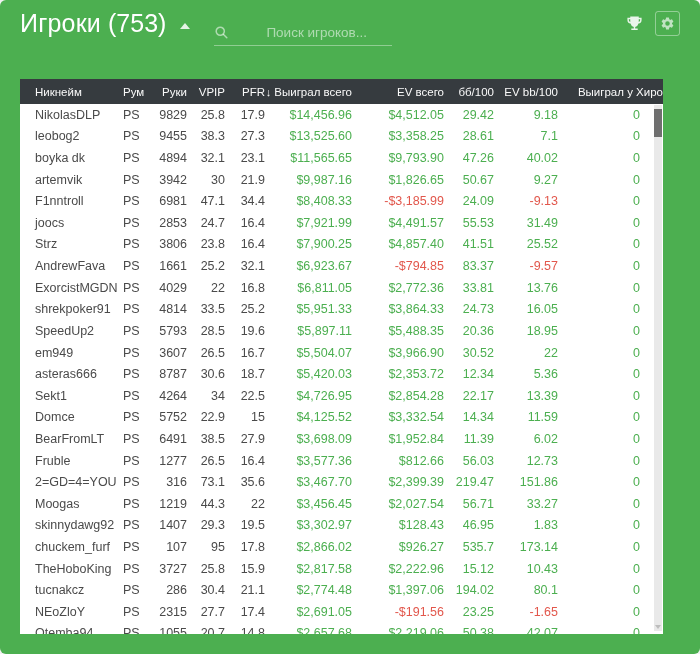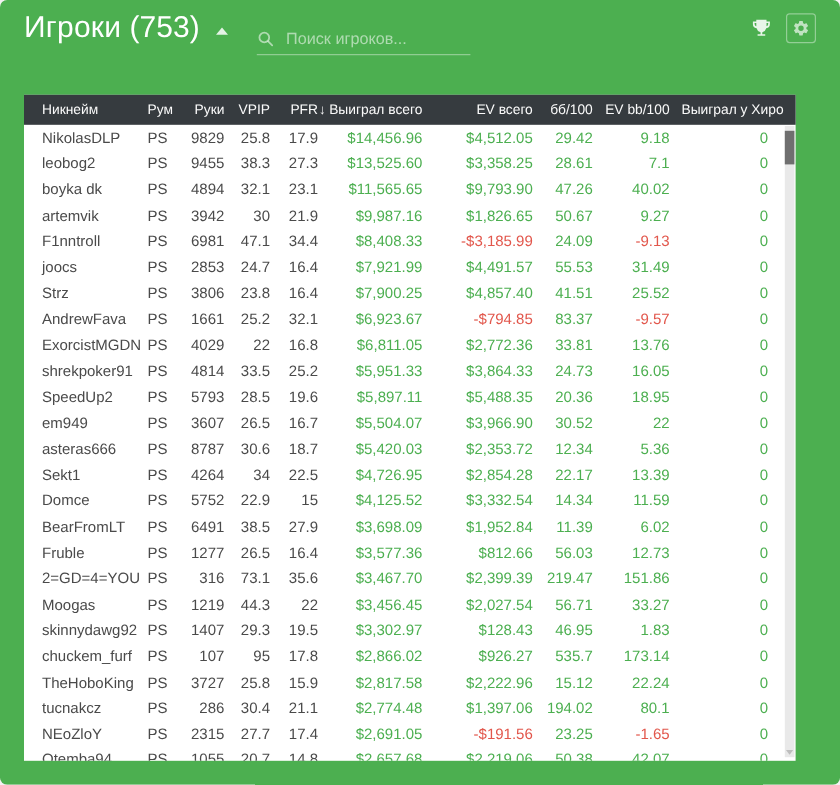--- a/index.html
+++ b/index.html
@@ -11,40 +11,40 @@
     -webkit-font-smoothing:antialiased;
   }
   
   .topbar{height:47px;display:flex;align-items:center;}
   .title-wrap{display:flex;align-items:baseline;margin-left:20px;color:#fff;}
   .page-title{font-size:25px;font-weight:400;letter-spacing:.2px;}
   .page-count{font-size:25px;font-weight:400;margin-left:7px;}
   .caret-up{width:0;height:0;border-left:5px solid transparent;border-right:5px solid transparent;
     border-bottom:6px solid rgba(255,255,255,.85);margin-left:14px;margin-top:4px;cursor:pointer;}
   .search{display:flex;align-items:center;margin-left:24px;width:178px;
-    border-bottom:1px solid rgba(255,255,255,.38);padding-bottom:5px;margin-top:23px;}
+    border-bottom:1px solid rgba(255,255,255,.38);padding-bottom:5px;margin-top:23px;gap:28px;}
   .search svg{flex:0 0 auto;}
   .search input{background:transparent;border:0;outline:0;color:#fff;font-size:13.5px;
     margin-left:9px;width:142px;padding:0;font-family:inherit;}
   .search input::placeholder{color:rgba(255,255,255,.55);}
   .topbar-spacer{flex:1;}
   .topbar-icons{display:flex;align-items:center;margin-right:20px;}
   .icon-btn{display:flex;align-items:center;justify-content:center;cursor:pointer;}
   .trophy-btn{width:22px;height:22px;margin-right:10px;}
   .gear-btn{width:25px;height:25px;border:1px solid rgba(255,255,255,.4);border-radius:3px;}
   
   .card{position:absolute;left:20px;top:47px;width:643px;bottom:20px;background:#fff;
     display:flex;flex-direction:column;margin-top:32px;}
   .grid-cols{display:grid;grid-template-columns:103px 24px 40px 38px 40px 87px 92px 50px 64px 1fr;}
   .thead{height:25px;background:#363b3f;color:#fafafa;font-size:11.5px;align-items:center;flex:0 0 auto;}
   .hcell{white-space:nowrap;cursor:pointer;}
   .hcell.left{text-align:left;}
   .hcell.right{text-align:right;}
   .hcell.col-nickname{padding-left:15px;}
-  .hcell.col-won_vs_hero{padding-right:10px;}
+  .hcell.col-won_vs_hero{}
   .sort-arrow{margin-right:3px;font-size:11px;}
   .tbody{flex:1 1 auto;overflow:hidden;position:relative;}
   .trow{height:21.61px;align-items:center;font-size:12.5px;color:#4a4a4a;}
   .cell{white-space:nowrap;}
   .cell.left{text-align:left;}
   .cell.right{text-align:right;}
   .cell.col-nickname{padding-left:15px;}
   .cell.col-won_vs_hero{padding-right:23px;}
   .cell.pos{color:#4caf50;}
   .cell.neg{color:#e2574c;text-align:right;}
@@ -358,21 +358,21 @@
         </div>
         <div class="trow grid-cols">
           <div class="cell left col-nickname">TheHoboKing</div>
           <div class="cell left col-room">PS</div>
           <div class="cell right col-hands">3727</div>
           <div class="cell right col-vpip">25.8</div>
           <div class="cell right col-pfr">15.9</div>
           <div class="cell right col-won_total pos">$2,817.58</div>
           <div class="cell right col-ev_total pos">$2,222.96</div>
           <div class="cell right col-bb100 pos">15.12</div>
-          <div class="cell right col-ev_bb100 pos">22.24</div>
+          <div class="cell right col-ev_bb100 pos">10.43</div>
           <div class="cell right col-won_vs_hero pos">0</div>
         </div>
         <div class="trow grid-cols">
           <div class="cell left col-nickname">tucnakcz</div>
           <div class="cell left col-room">PS</div>
           <div class="cell right col-hands">286</div>
           <div class="cell right col-vpip">30.4</div>
           <div class="cell right col-pfr">21.1</div>
           <div class="cell right col-won_total pos">$2,774.48</div>
           <div class="cell right col-ev_total pos">$1,397.06</div>

